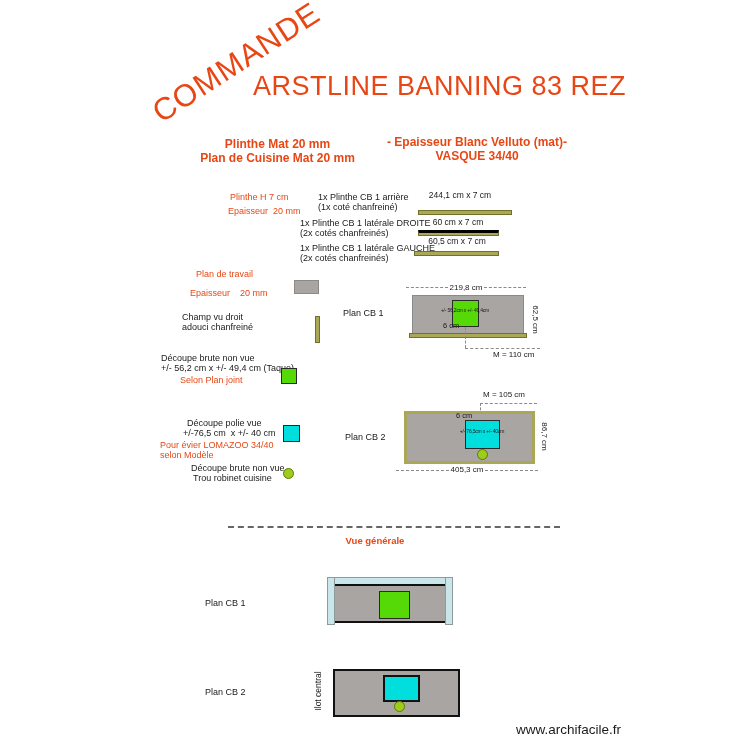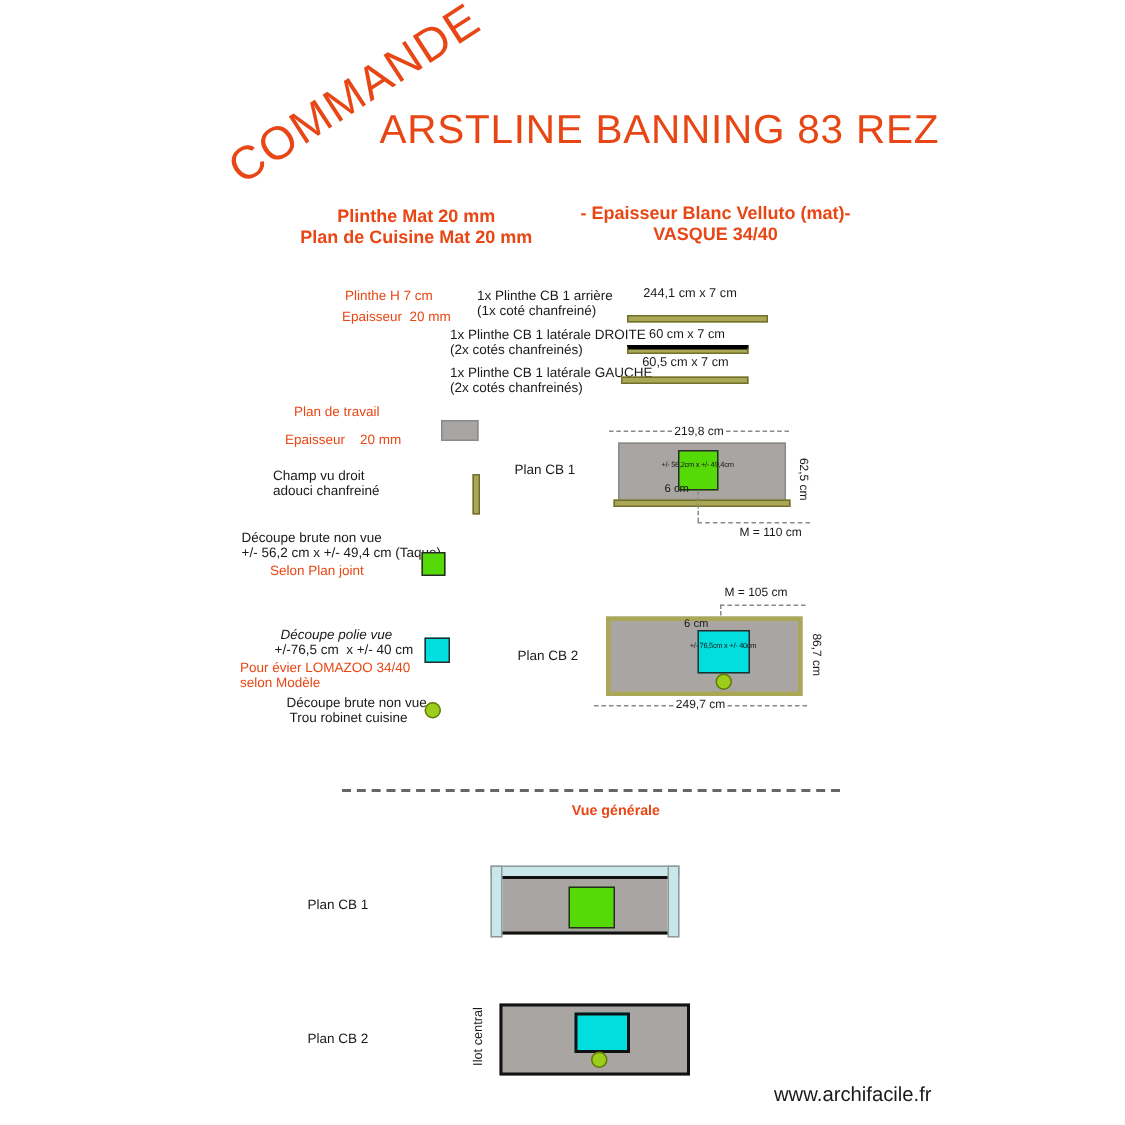--- a/index.html
+++ b/index.html
@@ -102,21 +102,21 @@
   <div class="abs txt f8" style="left:493px;top:350px;">M = 110 cm</div>
 
   <div class="abs" style="left:161px;top:353px;">
     <div class="txt f9">Découpe brute non vue</div>
     <div class="txt f9">+/- 56,2 cm x +/- 49,4 cm (Taque)</div>
   </div>
   <div class="abs txt orange f9" style="left:180px;top:375px;">Selon Plan joint</div>
   <div class="abs green" style="left:281px;top:368px;width:14px;height:14px;"></div>
 
   <div class="abs" style="left:183px;top:418px;">
-    <div class="txt f9" style="padding-left:4px;font-style:italic;">Découpe polie vue</div>
+    <div class="txt f9" style="padding-left:4px;">Découpe polie vue</div>
     <div class="txt f9">+/-76,5 cm  x +/- 40 cm</div>
   </div>
   <div class="abs" style="left:160px;top:440px;">
     <div class="txt orange f9">Pour évier LOMAZOO 34/40</div>
     <div class="txt orange f9">selon Modèle</div>
   </div>
   <div class="abs cyan" style="left:283px;top:425px;width:15px;height:15px;"></div>
 
   <div class="abs" style="left:191px;top:463px;">
     <div class="txt f9">Découpe brute non vue</div>
@@ -129,26 +129,26 @@
   <div class="abs hdash" style="left:480px;top:403px;width:57px;"></div>
   <div class="abs vdash" style="left:480px;top:403px;height:16px;"></div>
   <div class="abs grayfill" style="left:404px;top:411px;width:131px;height:53px;border:3px solid #aaa757;box-sizing:border-box;"></div>
   <div class="abs txt f75" style="left:456px;top:412px;">6 cm</div>
   <div class="abs cyan" style="left:465px;top:420px;width:33px;height:27px;"></div>
   <div class="abs txt f5 c" style="left:437px;top:429px;width:90px;">+/- 76,5cm x +/- 40cm</div>
   <div class="abs dot" style="left:477px;top:449px;width:9px;height:9px;"></div>
   <div class="abs txt f8 c rot90" style="left:549px;top:414px;width:45px;">86,7 cm</div>
   <div class="abs dim" style="left:396px;top:465px;width:142px;height:10px;">
     <span class="dash"></span>
-    <span class="txt f8">249,7 cm</span>
+    <span class="txt f8">405,3 cm</span>
     <span class="dash"></span>
   </div>
 
   <div class="abs sep" style="left:228px;top:526px;width:332px;height:0;"></div>
-  <div class="abs txt orange b c" style="left:310px;top:536px;width:130px;font-size:9.5px;text-align:right;">Vue générale</div>
+  <div class="abs txt orange b c" style="left:310px;top:536px;width:130px;font-size:9.5px;">Vue générale</div>
 
   <div class="abs txt f9" style="left:205px;top:598px;">Plan CB 1</div>
   <div class="abs lblue" style="left:327px;top:577px;width:126px;height:8px;"></div>
   <div class="abs lblue" style="left:327px;top:577px;width:8px;height:48px;"></div>
   <div class="abs lblue" style="left:445px;top:577px;width:8px;height:48px;"></div>
   <div class="abs grayfill" style="left:335px;top:584px;width:110px;height:39px;border-top:2px solid #111;border-bottom:2px solid #111;box-sizing:border-box;"></div>
   <div class="abs green" style="left:379px;top:591px;width:29px;height:26px;"></div>
 
   <div class="abs txt f9" style="left:205px;top:687px;">Plan CB 2</div>
   <div class="abs txt f85 c rotm90" style="left:314px;top:716px;width:50px;">Ilot central</div>

